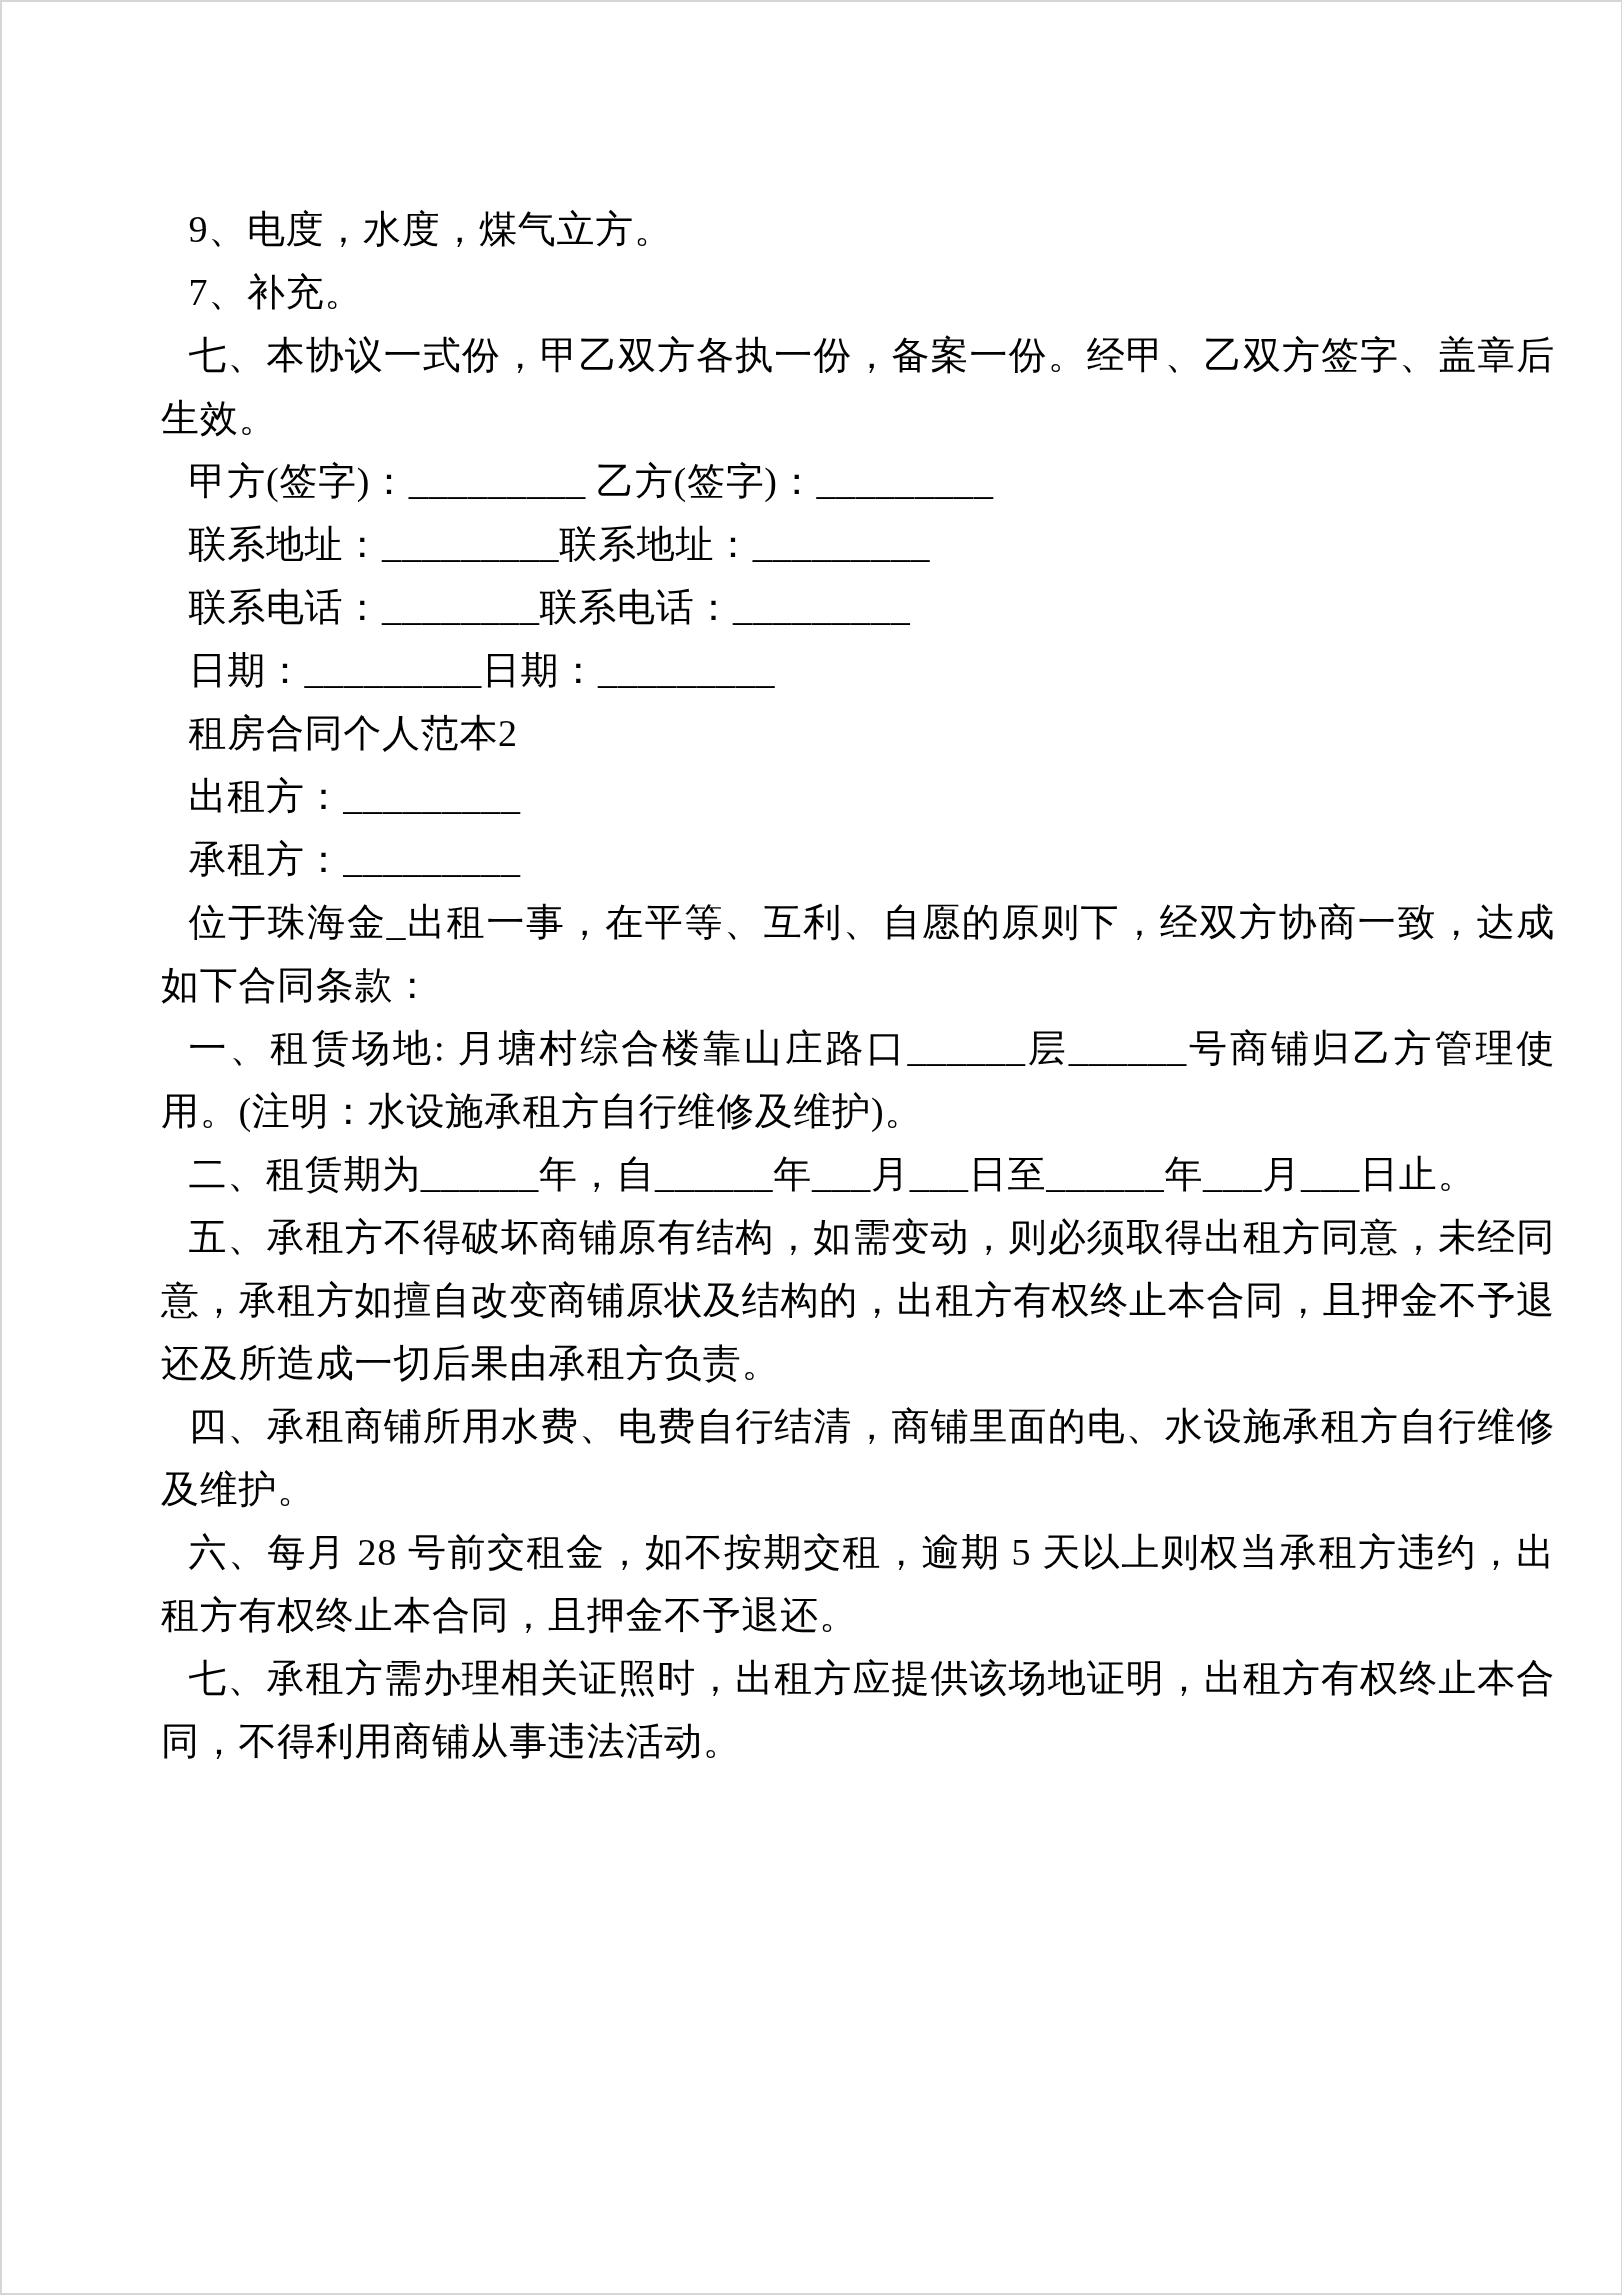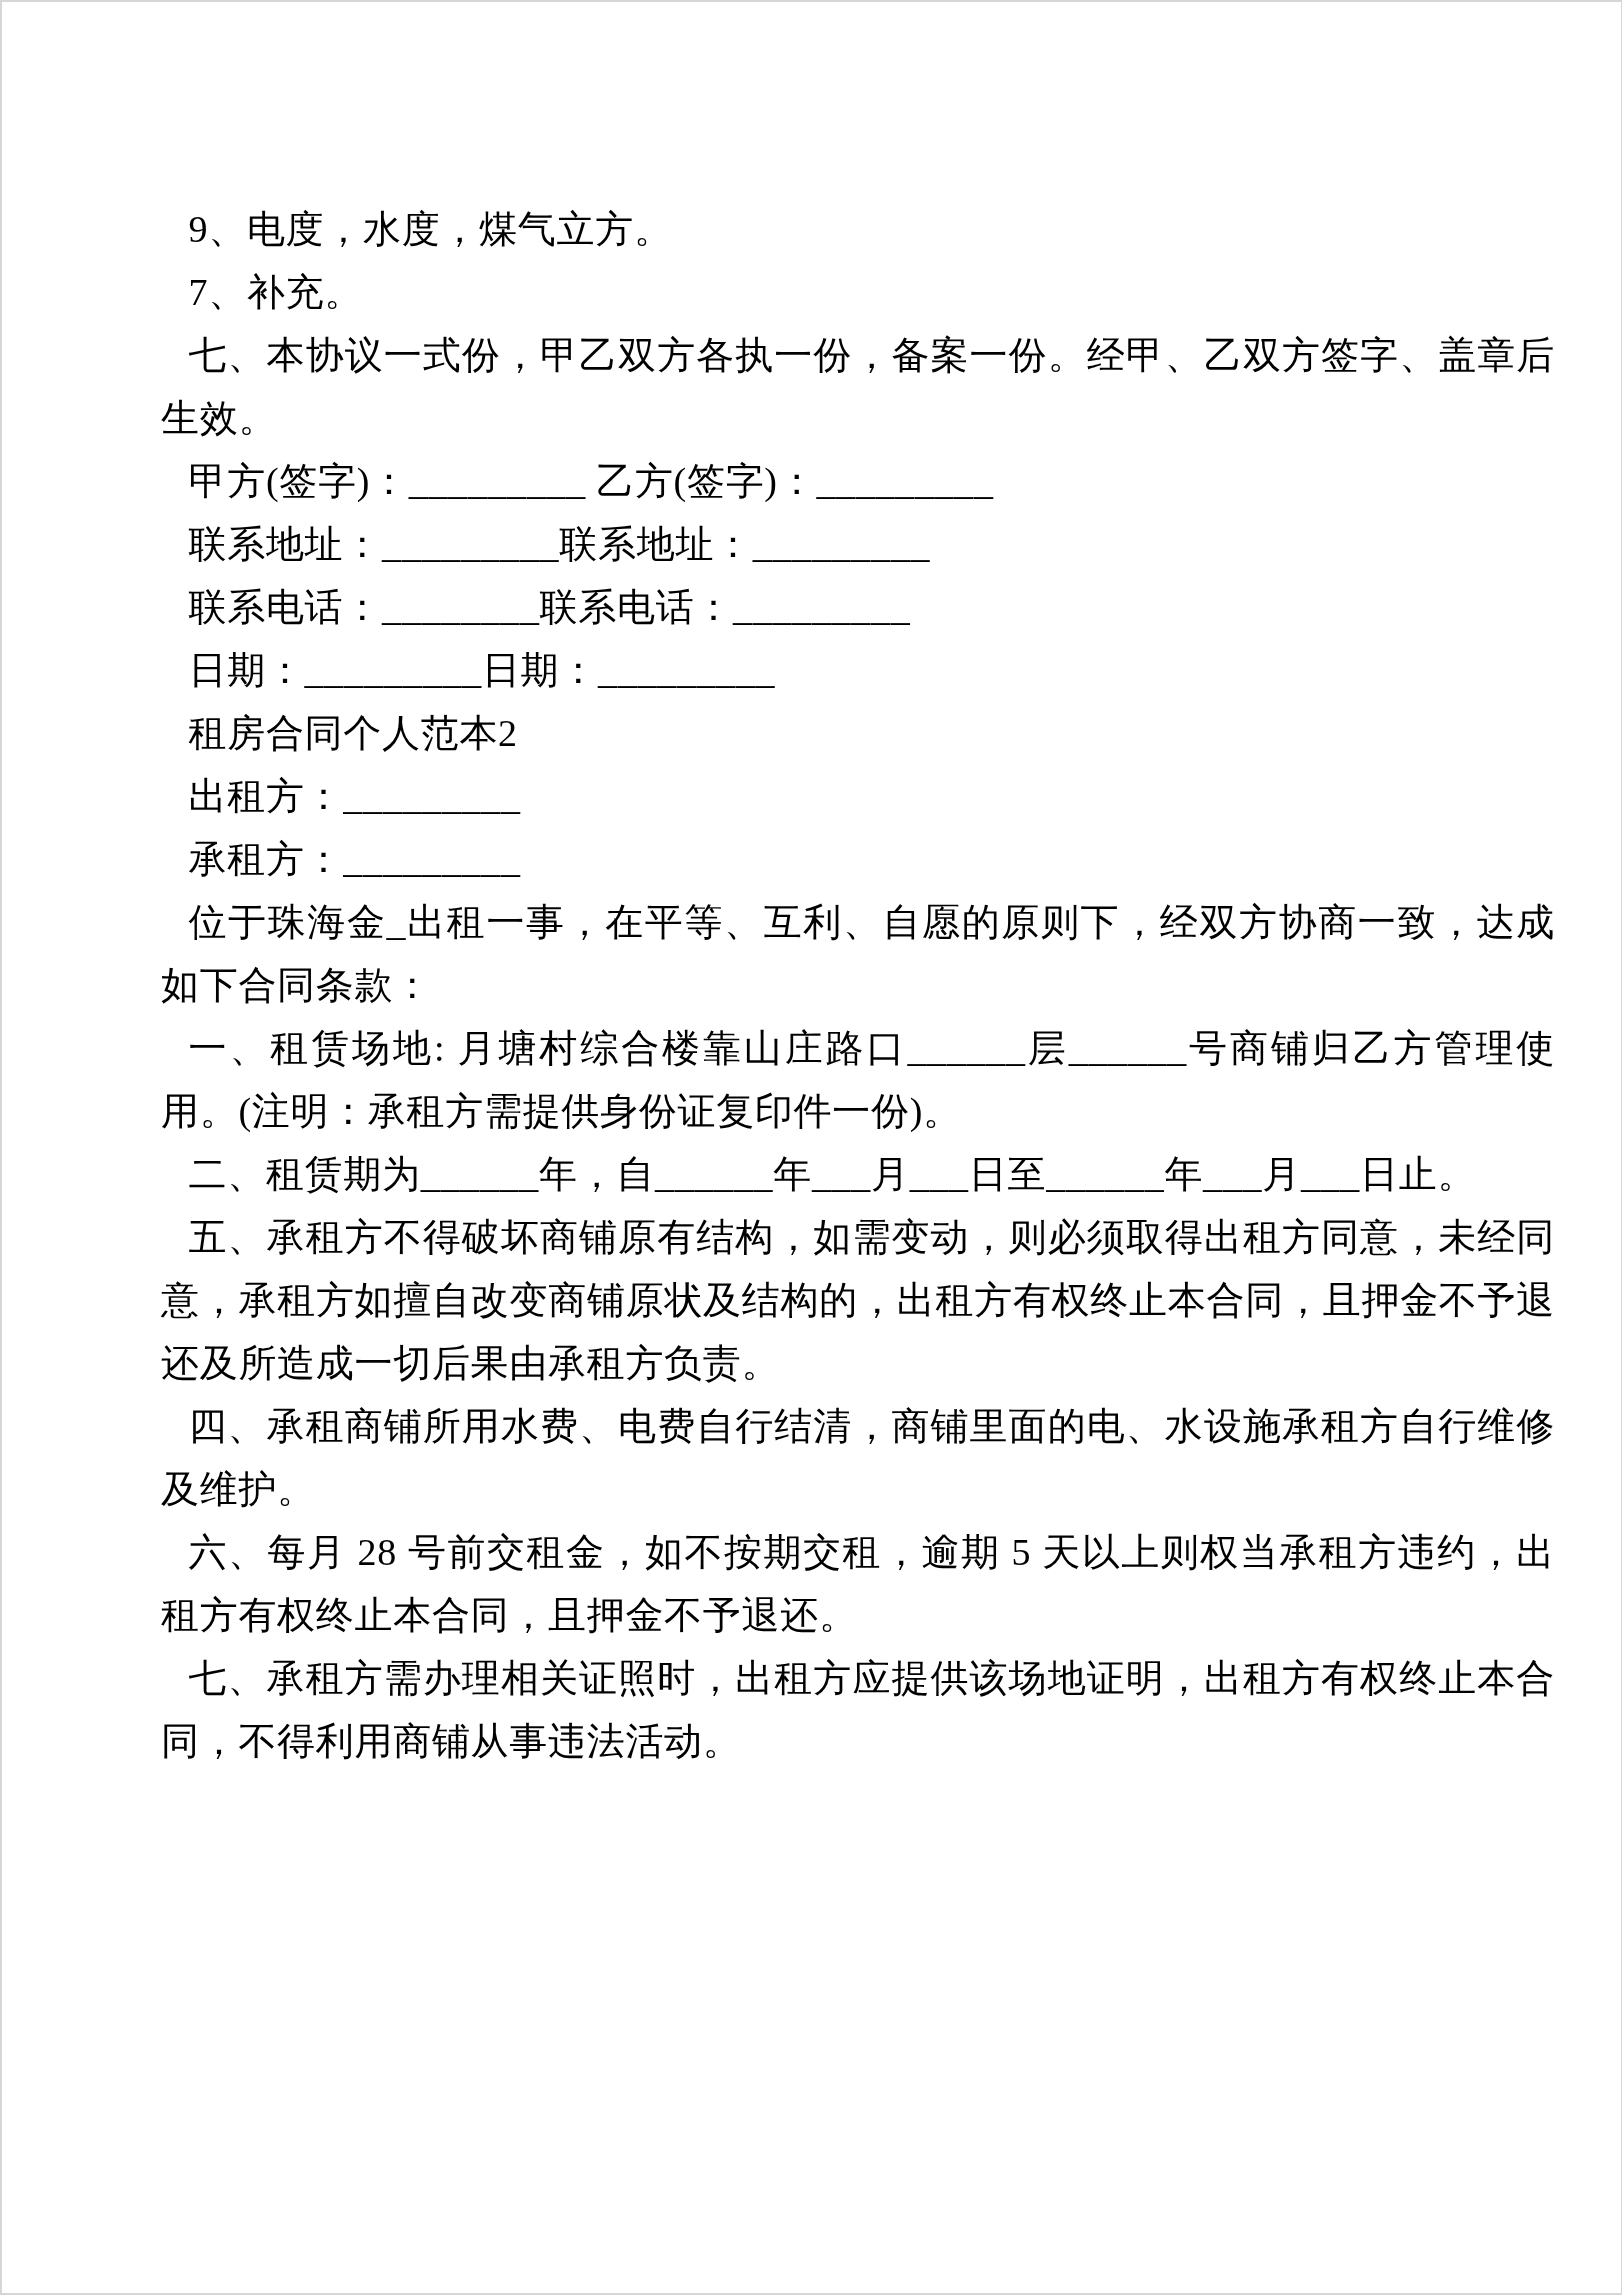--- a/index.html
+++ b/index.html
@@ -54,21 +54,21 @@
     <p class="para">7、补充。</p>
     <p class="para">七、本协议一式份，甲乙双方各执一份，备案一份。经甲、乙双方签字、盖章后生效。</p>
     <p class="para">甲方(签字)：_________ 乙方(签字)：_________</p>
     <p class="para">联系地址：_________联系地址：_________</p>
     <p class="para">联系电话：________联系电话：_________</p>
     <p class="para">日期：_________日期：_________</p>
     <p class="para">租房合同个人范本2</p>
     <p class="para">出租方：_________</p>
     <p class="para">承租方：_________</p>
     <p class="para">位于珠海金_出租一事，在平等、互利、自愿的原则下，经双方协商一致，达成如下合同条款：</p>
-    <p class="para">一、租赁场地: 月塘村综合楼靠山庄路口______层______号商铺归乙方管理使用。(注明：承租方需提供身份证复印件一份)。</p>
+    <p class="para">一、租赁场地: 月塘村综合楼靠山庄路口______层______号商铺归乙方管理使用。(注明：水设施承租方自行维修及维护)。</p>
     <p class="para">二、租赁期为______年，自______年___月___日至______年___月___日止。</p>
     <p class="para">五、承租方不得破坏商铺原有结构，如需变动，则必须取得出租方同意，未经同意，承租方如擅自改变商铺原状及结构的，出租方有权终止本合同，且押金不予退还及所造成一切后果由承租方负责。</p>
     <p class="para">四、承租商铺所用水费、电费自行结清，商铺里面的电、水设施承租方自行维修及维护。</p>
     <p class="para">六、每月 28 号前交租金，如不按期交租，逾期 5 天以上则权当承租方违约，出租方有权终止本合同，且押金不予退还。</p>
     <p class="para">七、承租方需办理相关证照时，出租方应提供该场地证明，出租方有权终止本合同，不得利用商铺从事违法活动。</p>
   </div>
 </div>
 
 
 </body></html>

